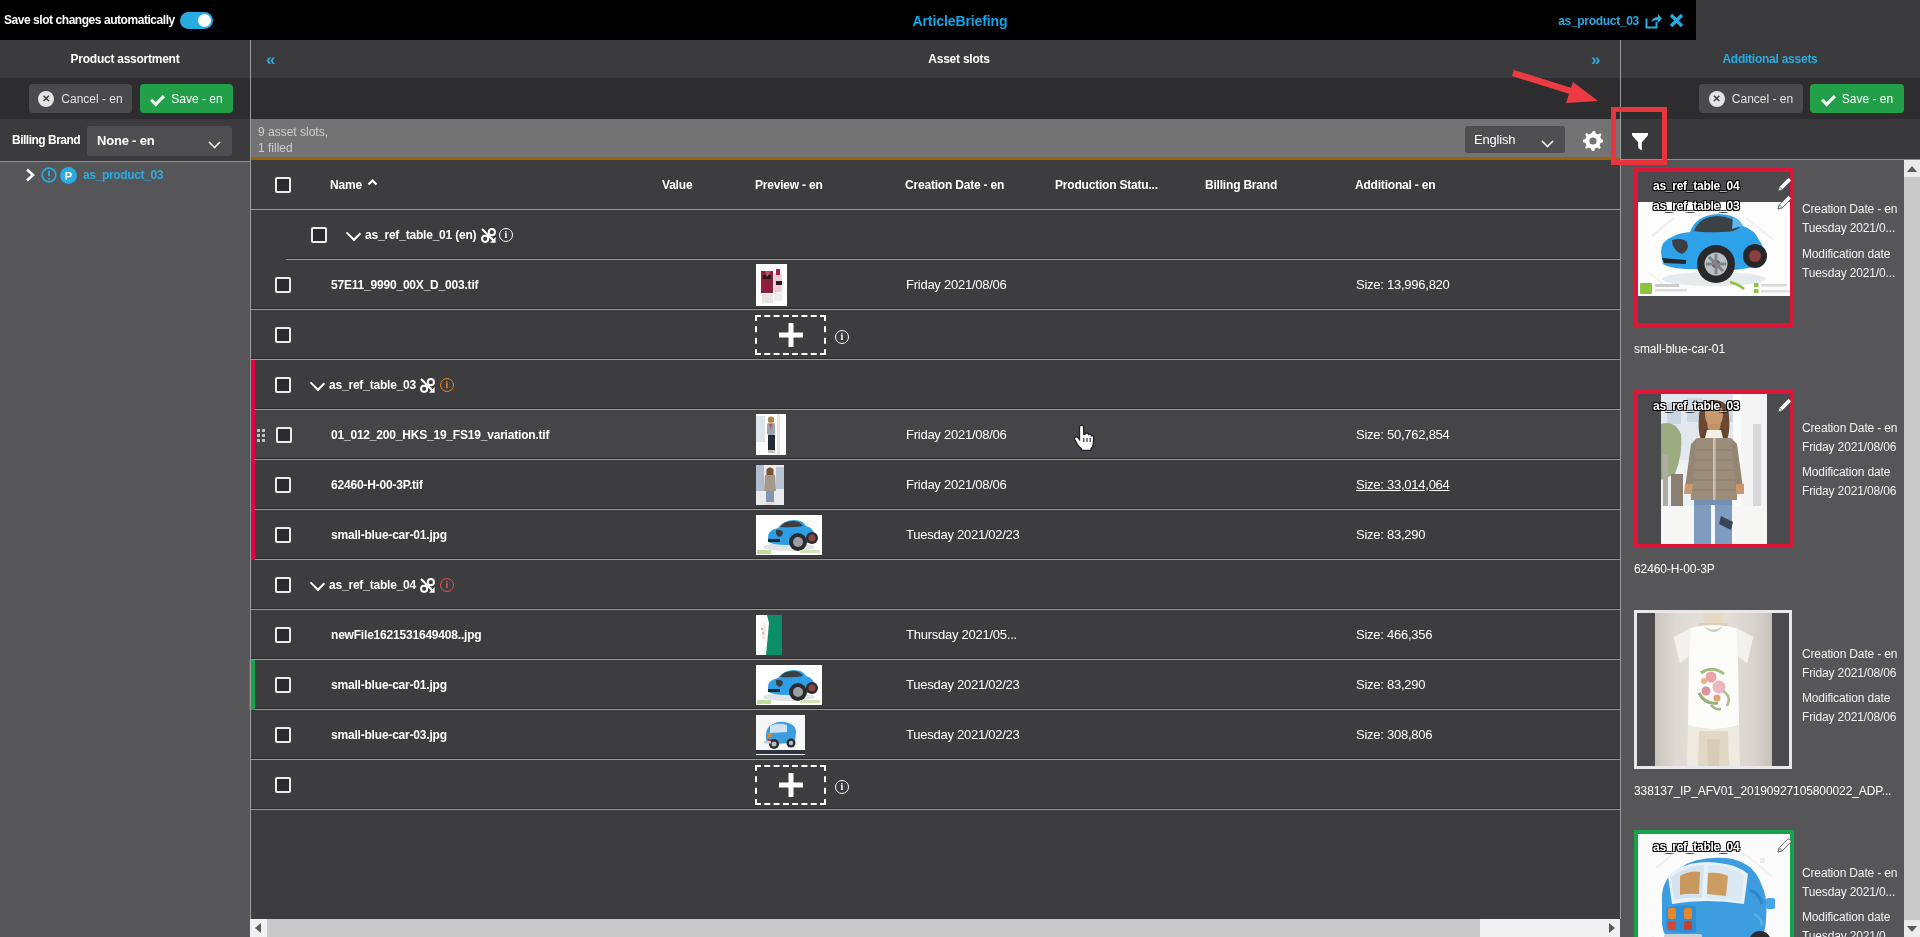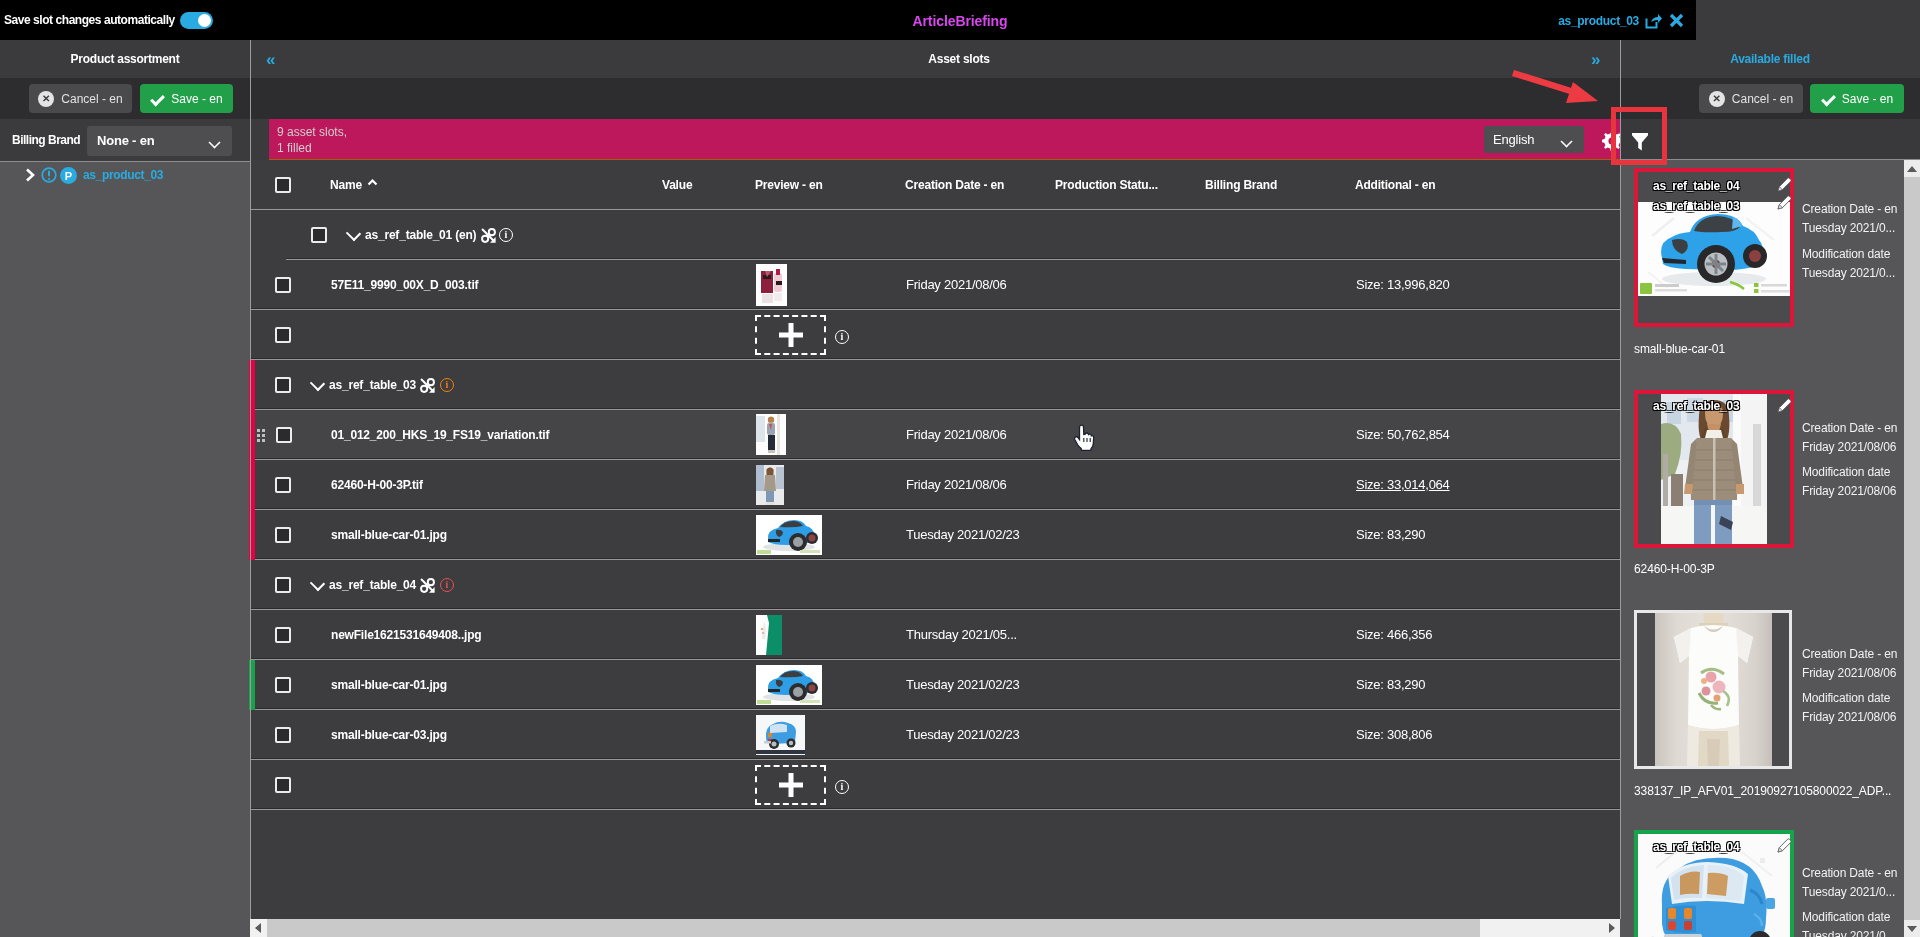--- a/index.html
+++ b/index.html
@@ -4,38 +4,38 @@
 <style>
 * { margin:0; padding:0; box-sizing:border-box; }
 html,body { width:1920px; height:937px; overflow:hidden; background:#3b3b3d; }
 body, div, span { font-family:"Liberation Sans", sans-serif; }
 #app { position:absolute; left:0; top:0; width:1920px; height:937px; overflow:hidden; }
 
 #topbar { position:absolute; left:0; top:0; width:1696px; height:40px; background:#000; }
 #topbar .lbl { position:absolute; left:4px; top:13px; color:#fff; font-size:12px; font-weight:bold; letter-spacing:-0.45px; }
 #toggle { position:absolute; left:180px; top:12px; width:33px; height:17px; background:#29abe2; border-radius:9px; }
 #toggle .knob { position:absolute; right:2px; top:2px; width:13px; height:13px; background:#fff; border-radius:50%; }
-#title { position:absolute; left:0; top:13px; width:1920px; text-align:center; color:#d946ef; font-size:14px; font-weight:bold; letter-spacing:-0.1px; }
+#title { position:absolute; left:0; top:13px; width:1920px; text-align:center; color:#0ea5e9; font-size:14px; font-weight:bold; letter-spacing:-0.1px; }
 #tr-name { position:absolute; right:57px; top:14px; color:#29abe2; font-size:12px; font-weight:bold; letter-spacing:-0.3px; }
 .panelhead { position:absolute; top:40px; height:38px; font-size:12px; font-weight:bold; color:#fff; letter-spacing:-0.25px; }
 
 #lp-head { left:0; width:250px; background:#3b3b3d; text-align:center; line-height:38px; }
 #lp-btnrow { position:absolute; left:0; top:78px; width:250px; height:41px; background:#2d2d2f; }
 #lp-billing { position:absolute; left:0; top:119px; width:250px; height:42px; background:#3b3b3d; }
 #lp-tree { position:absolute; left:0; top:161px; width:250px; height:776px; background:#565658; border-top:1px solid #8e8e90; }
 .btn { position:absolute; height:29px; border-radius:4px; color:#e2e2e2; font-size:12px; display:flex; align-items:center; justify-content:center; gap:7px; }
 .btn-gray { background:#4a4a4c; }
 .btn-green { background:#22a049; color:#fff; }
 .billlbl { position:absolute; left:12px; top:14px; color:#fff; font-weight:bold; font-size:12px; letter-spacing:-0.5px; }
 .dd { position:absolute; background:#4e4e50; border-radius:3px; color:#fff; font-size:13px; font-weight:bold; letter-spacing:-0.2px; }
 
 #c-head { left:250px; width:1370px; background:#3b3b3d; }
 #c-head .title { position:absolute; left:4px; width:100%; text-align:center; top:12px;padding-left:40px; }
 #c-strip { position:absolute; left:250px; top:78px; width:1370px; height:41px; background:#2d2d2f; }
-#c-toolbar { position:absolute; left:250px; top:119px; width:1370px; height:41px; background:#be185d; border-bottom:1px solid #a16207;margin-left:19px; }
+#c-toolbar { position:absolute; left:250px; top:119px; width:1370px; height:41px; background:#737373; border-bottom:3px solid #a16207; }
 #c-toolbar .cnt { position:absolute; left:8px; top:5px; color:#cfcfcf; font-size:12px; line-height:16px; }
 
 #table { position:absolute; left:250px; top:160px; width:1370px; height:759px; background:#3d3d3f; }
 .row { position:absolute; left:0; width:1370px; height:50px; border-bottom:1px solid #98989a; box-shadow:inset 0 -1px 0 #2b2b2d; }
 .row.hdr { box-shadow:none; }
 .row .cb { position:absolute; left:25px; top:17px; width:16px; height:16px; border:2px solid #ececec; border-radius:2px; background:#2b2b2d; }
 .row .txt { position:absolute; top:17px; color:#fff; font-size:13px; letter-spacing:-0.25px; white-space:nowrap; }
 .row .txt.b { font-size:12px; letter-spacing:-0.2px; top:18px; }
 .row .b { font-weight:bold; }
 .redb { position:absolute; left:-1px; top:0; width:6px; height:50px; background:#e30045; }
@@ -334,21 +334,21 @@
       <div class="txt" style="left:1106px;">Size: 308,806</div>
     </div>
 
     <div class="row" style="top:600px;">
       <div class="cb"></div>
       <div class="plusbox"></div>
       <span class="infoc" style="left:585px; top:20px;"></span>
     </div>
   </div>
 
-  <div class="panelhead" id="r-head">Available filled</div>
+  <div class="panelhead" id="r-head">Additional assets</div>
   <div id="r-strip">
     <div class="btn btn-gray" style="left:79px; top:6px; width:104px;"><span class="ico-cx"></span>Cancel - en</div>
     <div class="btn btn-green" style="left:190px; top:6px; width:94px;"><span class="ico-ck"></span>Save - en</div>
   </div>
   <div id="r-toolbar">
     <svg width="16" height="18" viewBox="0 0 16 18" style="position:absolute; left:12px; top:14px;">
         <path fill="#fff" d="M0 0 L16 0 L16 2.2 L9.8 9.5 L9.8 17.5 L6.2 15 L6.2 9.5 L0 2.2 Z"></path>
       </svg>
   </div>
   <div id="r-cards">

